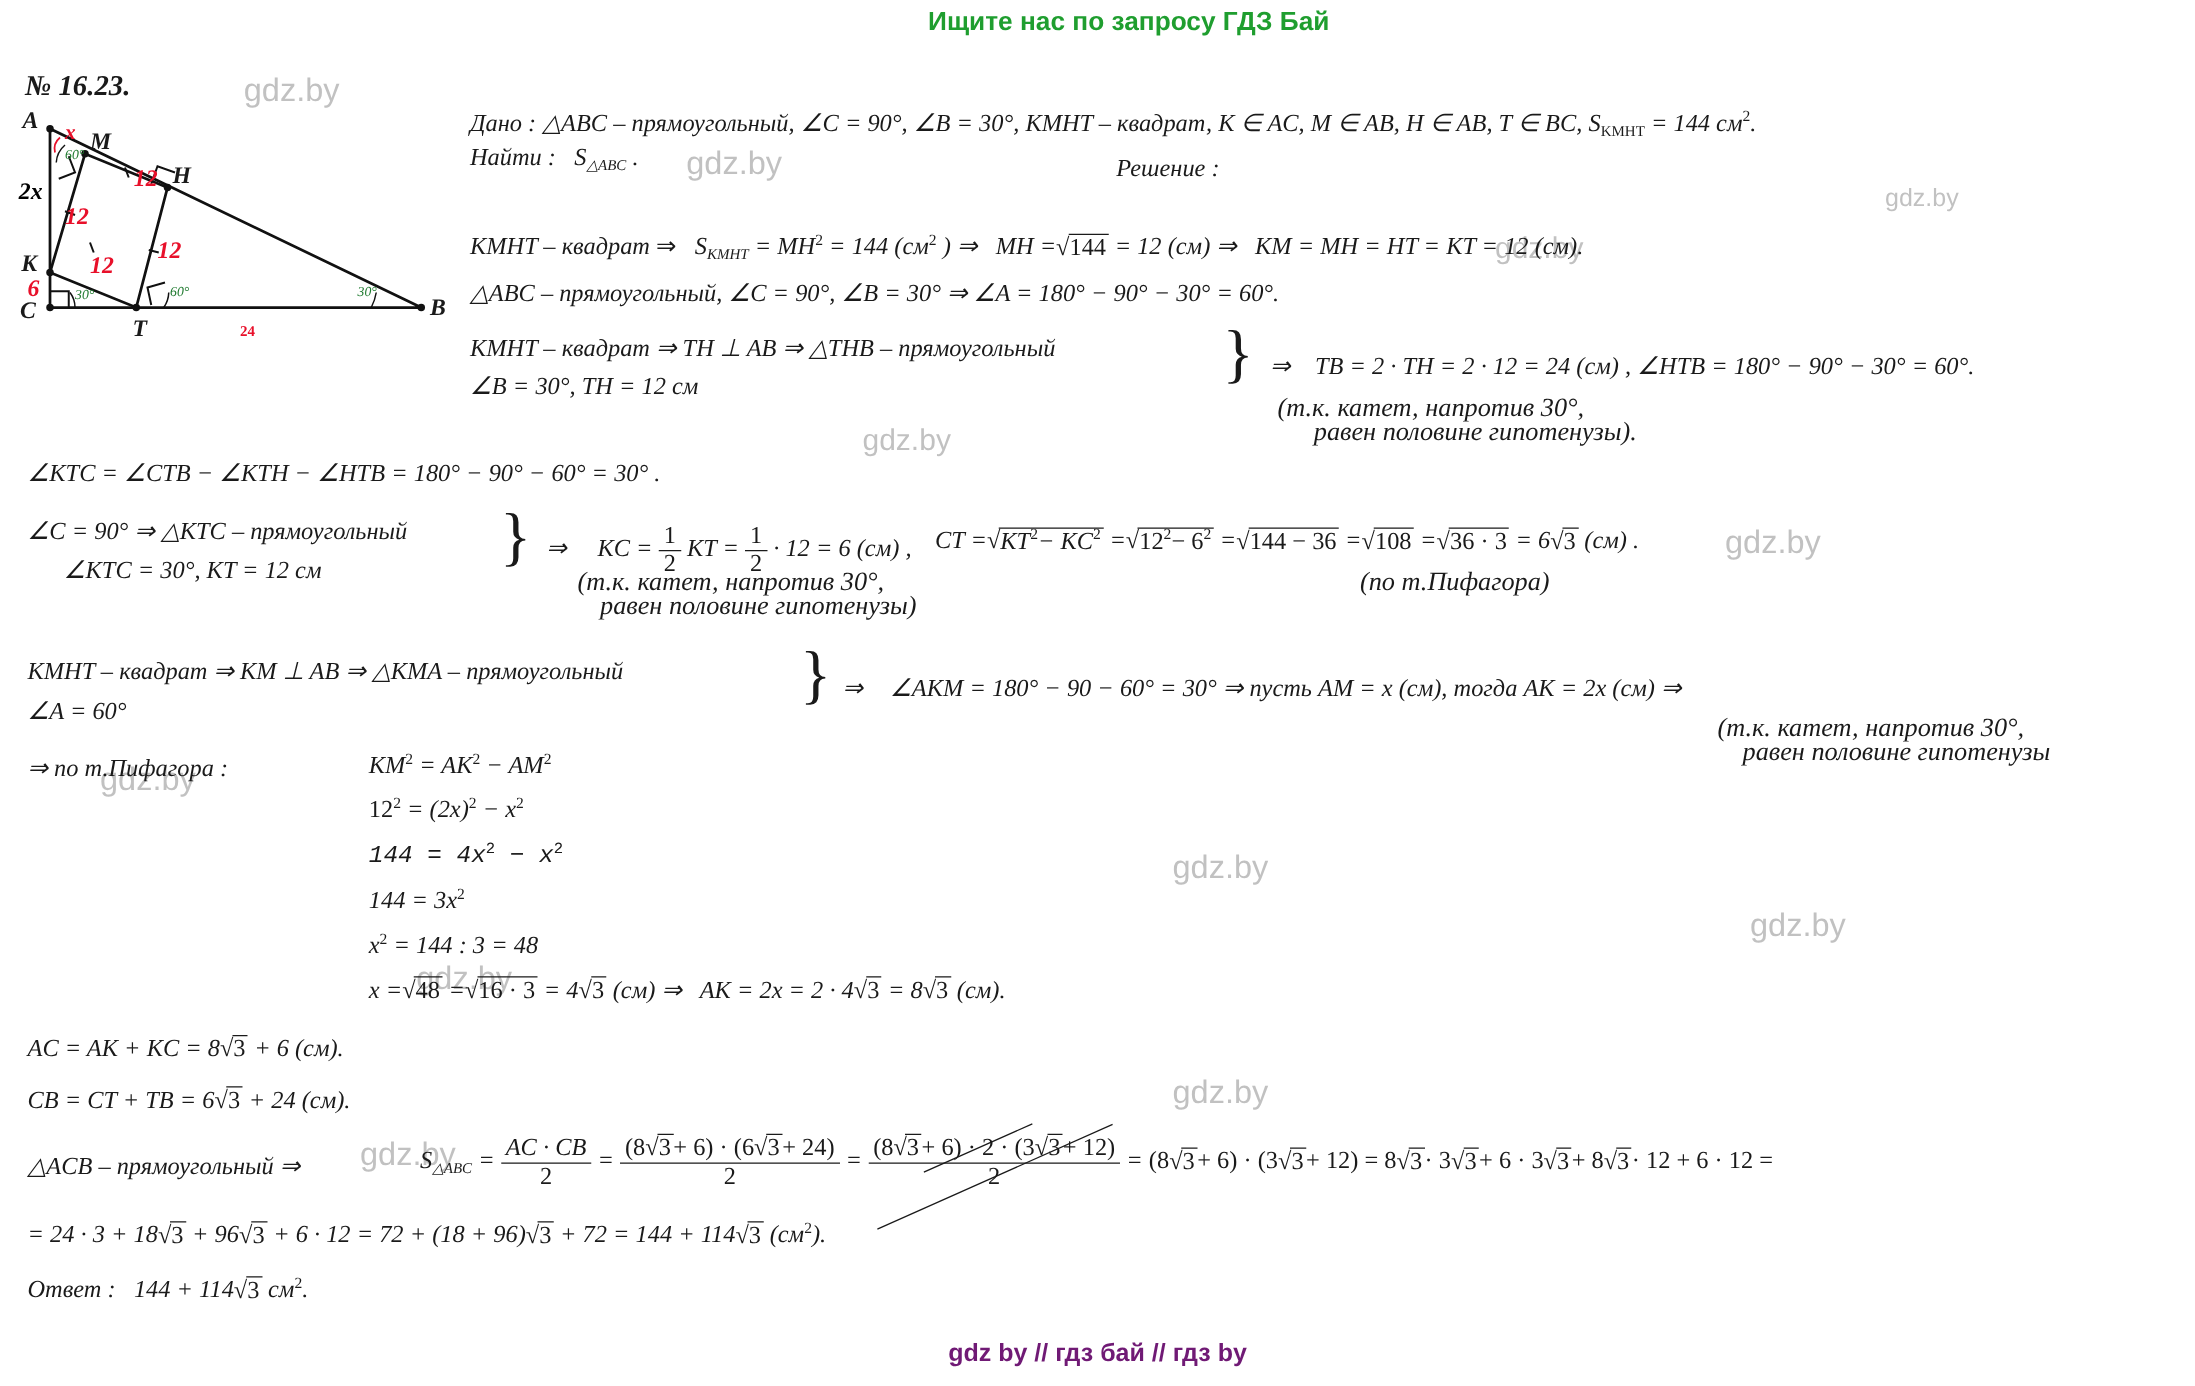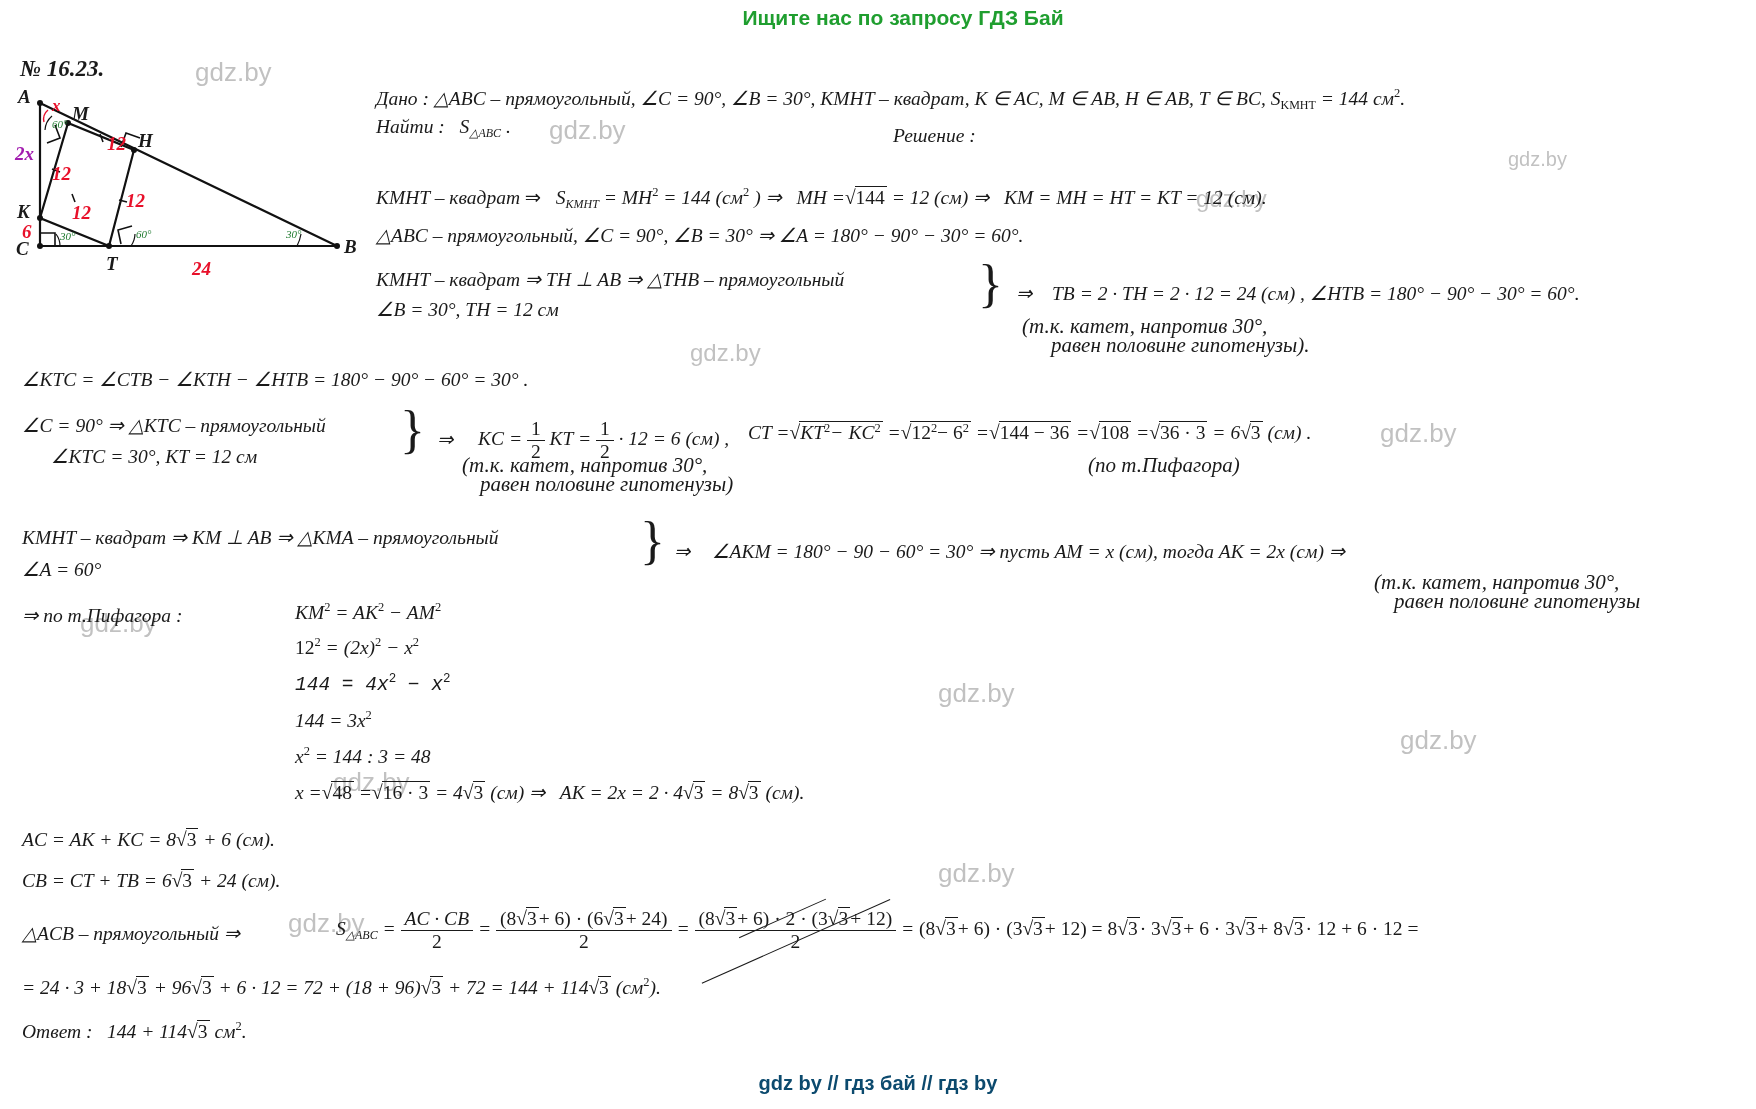--- a/index.html
+++ b/index.html
@@ -26,21 +26,21 @@
     font-size: 21px;
     font-weight: bold;
     margin-left: 25px;
   }
   .bottom-banner {
     position: absolute;
     bottom: 14px;
     left: 0;
     width: 100%;
     text-align: center;
-    color: #0c4a6e;
+    color: #701a75;
     font-family: "Liberation Sans", sans-serif;
     font-size: 20px;
     font-weight: bold;
   }
   .wm {
     position: absolute;
     color: #8f8f8f;
     font-family: "Liberation Sans", sans-serif;
     font-size: 22px;
     opacity: .55;
@@ -175,27 +175,27 @@
   <div style="position:absolute;left:4px;top:8px;font-size:19px;font-style:italic;font-weight:bold">A</div>
   <div style="position:absolute;left:2px;top:160px;font-size:19px;font-style:italic;font-weight:bold">C</div>
   <div style="position:absolute;left:330px;top:158px;font-size:19px;font-style:italic;font-weight:bold">B</div>
   <div style="position:absolute;left:3px;top:123px;font-size:19px;font-style:italic;font-weight:bold">K</div>
   <div style="position:absolute;left:58px;top:25px;font-size:19px;font-style:italic;font-weight:bold">M</div>
   <div style="position:absolute;left:124px;top:52px;font-size:19px;font-style:italic;font-weight:bold">H</div>
   <div style="position:absolute;left:92px;top:175px;font-size:19px;font-style:italic;font-weight:bold">T</div>
 
   
   <div style="position:absolute;left:38px;top:18px;color:#e8102a;font-size:17px;font-style:italic;font-weight:bold">x</div>
-  <div style="position:absolute;left:1px;top:65px;color:#a21caf;font-size:19px;font-style:italic;font-weight:bold">2x</div>
+  <div style="position:absolute;left:1px;top:65px;color:#000000;font-size:19px;font-style:italic;font-weight:bold">2x</div>
   <div style="position:absolute;left:8px;top:143px;color:#e8102a;font-size:19px;font-style:italic;font-weight:bold">6</div>
   <div style="position:absolute;left:93px;top:55px;color:#e8102a;font-size:19px;font-style:italic;font-weight:bold">12</div>
   <div style="position:absolute;left:38px;top:85px;color:#e8102a;font-size:19px;font-style:italic;font-weight:bold">12</div>
   <div style="position:absolute;left:58px;top:124px;color:#e8102a;font-size:19px;font-style:italic;font-weight:bold">12</div>
   <div style="position:absolute;left:112px;top:112px;color:#e8102a;font-size:19px;font-style:italic;font-weight:bold">12</div>
-  <div style="position:absolute;left:178px;top:180px;color:#e8102a;font-size:19px;font-style:italic;font-weight:bold">24</div>
+  <div style="position:absolute;left:178px;top:180px;color:#e8102a;font-size:12px;font-weight:bold">24</div>
 
   
   <div style="position:absolute;left:38px;top:40px;color:#1f7a2f;font-size:11px;font-style:italic">60°</div>
   <div style="position:absolute;left:122px;top:150px;color:#1f7a2f;font-size:11px;font-style:italic">60°</div>
   <div style="position:absolute;left:46px;top:152px;color:#1f7a2f;font-size:11px;font-style:italic">30°</div>
   <div style="position:absolute;left:272px;top:150px;color:#1f7a2f;font-size:11px;font-style:italic">30°</div>
 </div>
 
 <div class="math" style="left:376px;top:84px;">
   <span>Дано :</span>

